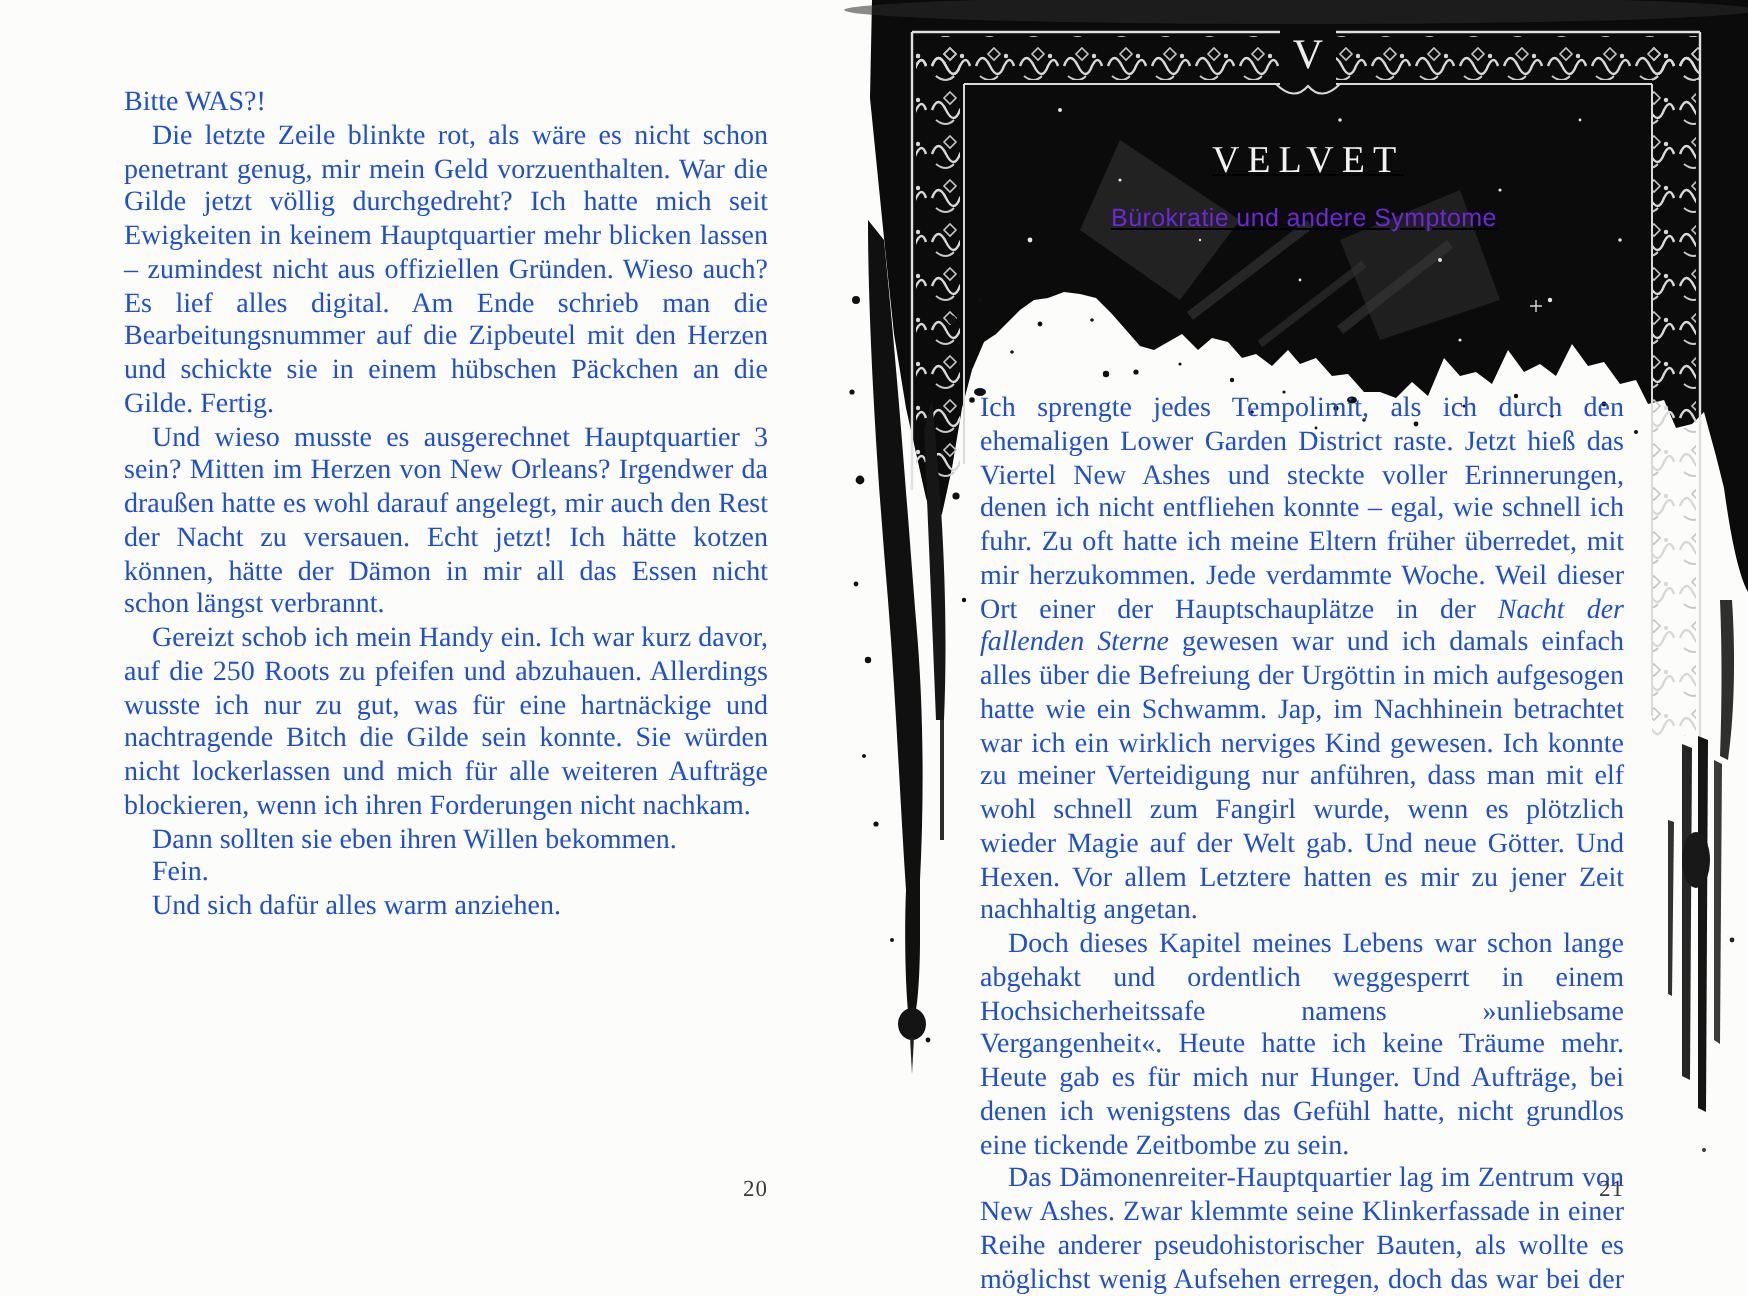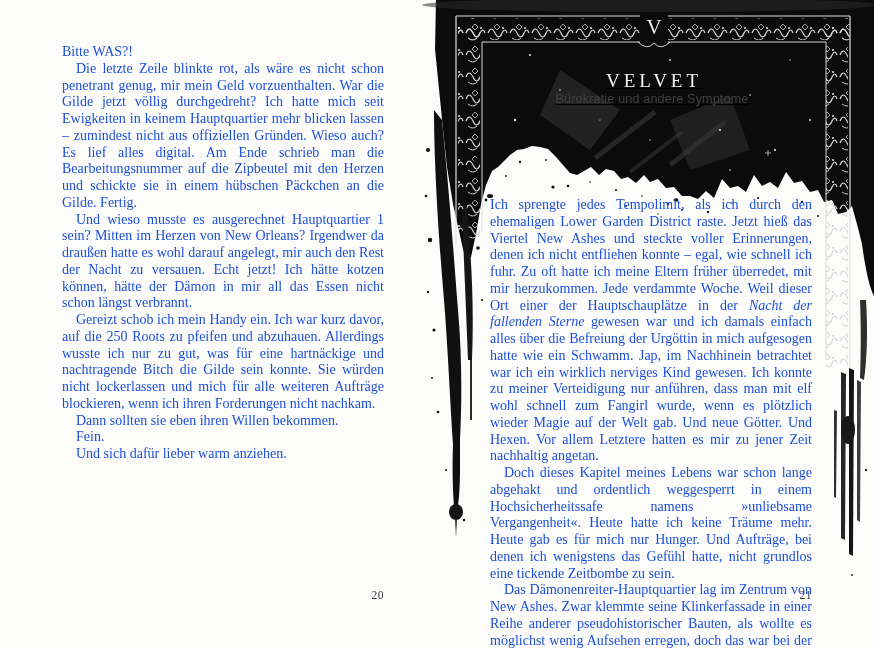--- a/index.html
+++ b/index.html
@@ -23,37 +23,37 @@
   .left-num{left:62px;}
   .right-num{left:70px;}
 
   svg.deco{position:absolute;left:0;top:0;display:block;}
 
   .chapter-header-text{position:absolute;left:45px;top:70px;width:374px;
                        text-align:center;z-index:5;text-decoration:underline;}
   .chapter-title{font-family:"Liberation Serif", serif;font-weight:400;
                  font-size:19px;letter-spacing:4px;padding-left:4px;
                  color:#f2f2f2;}
-  .chapter-subtitle{margin-top:0;font-family:"Liberation Sans", sans-serif;
-                    font-size:12.5px;letter-spacing:0.2px;color:#404040;}
+  .chapter-subtitle{margin-top:10px;font-family:"Liberation Sans", sans-serif;
+                    font-size:12.5px;letter-spacing:0.2px;color:#6d28d9;}
 </style>
 </head>
 <body>
 
 <div class="stage">
 
   <section class="page-left">
     <div class="text-block left">
         <p class="noindent"><span>Bitte WAS?!</span></p>
         <p><span>Die letzte Zeile blinkte rot, als wäre es nicht schon penetrant genug, mir mein Geld vorzuenthalten. War die Gilde jetzt völlig durchgedreht? Ich hatte mich seit Ewigkeiten in keinem Hauptquartier mehr blicken lassen – zumindest nicht aus offiziellen Gründen. Wieso auch? Es lief alles digital. Am Ende schrieb man die Bearbeitungsnummer auf die Zipbeutel mit den Herzen und schickte sie in einem hübschen Päckchen an die Gilde. Fertig.</span></p>
-        <p><span>Und wieso musste es ausgerechnet Hauptquartier 1 sein? Mitten im Herzen von New Orleans? Irgendwer da draußen hatte es wohl darauf angelegt, mir auch den Rest der Nacht zu versauen. Echt jetzt! Ich hätte kotzen können, hätte der Dämon in mir all das Essen nicht schon längst verbrannt.</span></p>
+        <p><span>Und wieso musste es ausgerechnet Hauptquartier 3 sein? Mitten im Herzen von New Orleans? Irgendwer da draußen hatte es wohl darauf angelegt, mir auch den Rest der Nacht zu versauen. Echt jetzt! Ich hätte kotzen können, hätte der Dämon in mir all das Essen nicht schon längst verbrannt.</span></p>
         <p><span>Gereizt schob ich mein Handy ein. Ich war kurz davor, auf die 250 Roots zu pfeifen und abzuhauen. Allerdings wusste ich nur zu gut, was für eine hartnäckige und nachtragende Bitch die Gilde sein konnte. Sie würden nicht lockerlassen und mich für alle weiteren Aufträge blockieren, wenn ich ihren Forderungen nicht nachkam.</span></p>
         <p><span>Dann sollten sie eben ihren Willen bekommen.</span></p>
         <p><span>Fein.</span></p>
-        <p><span>Und sich dafür lieber warm anziehen.</span></p>
+        <p><span>Und sich dafür alles warm anziehen.</span></p>
       </div>
     <div class="page-num left-num">20</div>
   </section>
 
   <section class="page-right">
 
     <svg class="deco" width="454" height="648" viewBox="0 0 454 648" xmlns="http://www.w3.org/2000/svg">
       <defs>
         <pattern id="fil" width="22" height="22" patternUnits="userSpaceOnUse">
           <path d="M2,11 q3,-8 7,0 t7,0 q3,-6 5,0" stroke="#d8d8d8" fill="none" stroke-width="1.2"></path>

